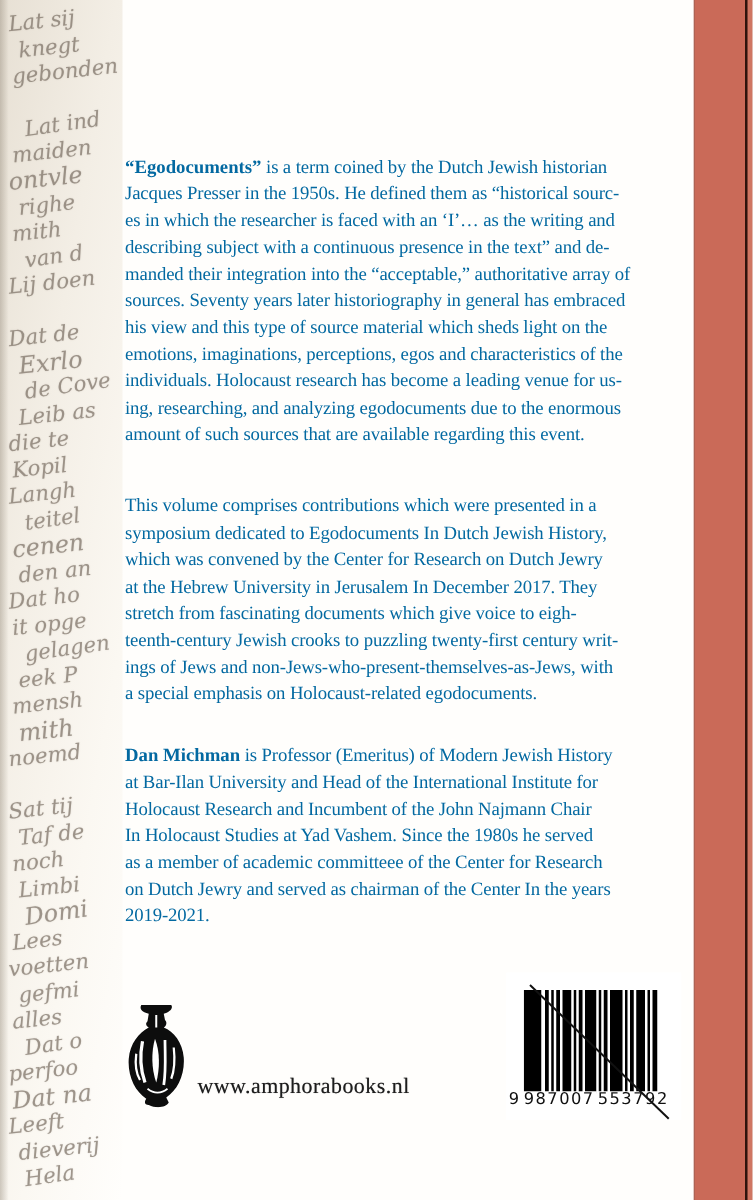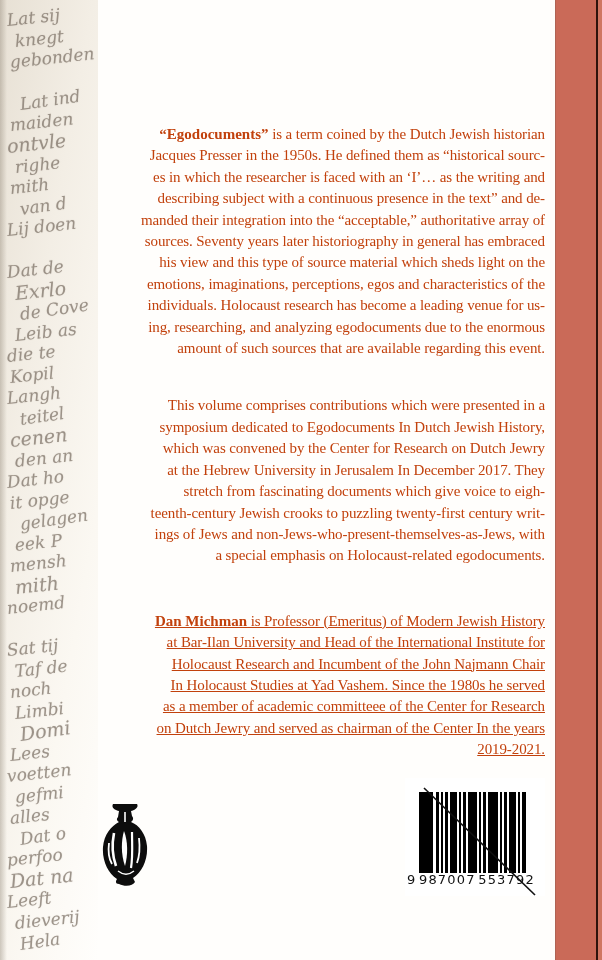--- a/index.html
+++ b/index.html
@@ -51,32 +51,31 @@
     background:#2e130c;
   }
   #spine-light-edge{
     position:absolute;right:0;top:0;width:5px;height:100%;
     background:#cf7662;
   }
 
   
   #blurb{
     position:absolute;left:100px;top:124px;width:445px;
-    color:#c2410c;
-    text-align:right;
+    color:#0369a1;
   }
   #blurb p{
     margin:0;
     font-size:15px;
     line-height:21.4px;
     white-space:pre;
     letter-spacing:-0.1px;
   }
   #blurb p.p2{margin-top:36px;}
-  #blurb p.p3{margin-top:44px;text-decoration:underline;}
+  #blurb p.p3{margin-top:28px;}
   .lead{font-weight:bold;letter-spacing:0;}
 
   
   #logo{
     position:absolute;left:101px;top:803px;width:49px;height:83px;
   }
   #website{
     position:absolute;left:158px;top:858px;
     font-size:17.5px;color:#1d1d1d;letter-spacing:.4px;
     text-shadow:0 0 .6px rgba(0,0,0,.55);
@@ -194,20 +193,21 @@
       C34,7 38,4 36,1 Z"></path>
     <path fill="#ffffff" d="M23,28 C20,38 20,52 24,63 C27,52 27,38 23,28 Z"></path>
     <path stroke="#ffffff" stroke-width="2.6" fill="none" d="M13,30 C11,40 11,52 15,63"></path>
     <path stroke="#ffffff" stroke-width="2.2" fill="none" d="M31,29 C31,41 32,53 30,65"></path>
     <path stroke="#ffffff" stroke-width="1.8" fill="none" d="M38,35 C39,44 39,52 36,60"></path>
     <path stroke="#ffffff" stroke-width="1.8" fill="none" d="M8,40 C7,48 8,56 11,61"></path>
     <path stroke="#ffffff" stroke-width="1.6" fill="none" d="M24,9 L24,19"></path>
     <path stroke="#ffffff" stroke-width="1.4" fill="none" d="M17,68 C22,72 28,72 33,68"></path>
   </svg>
 
+  <div id="website">www.amphorabooks.nl</div>
 
   <div id="barcode">
     <svg id="bars" viewBox="0 0 107 83" preserveAspectRatio="none">
       <rect x="0" y="0" width="14" height="83"></rect>
         <rect x="17" y="0" width="3" height="83"></rect>
       <rect x="22" y="0" width="2" height="83"></rect>
         <rect x="26" y="0" width="3" height="83"></rect>
       <rect x="31" y="0" width="7" height="83"></rect>
         <rect x="40" y="0" width="2" height="83"></rect>
       <rect x="44" y="0" width="3" height="83"></rect>

